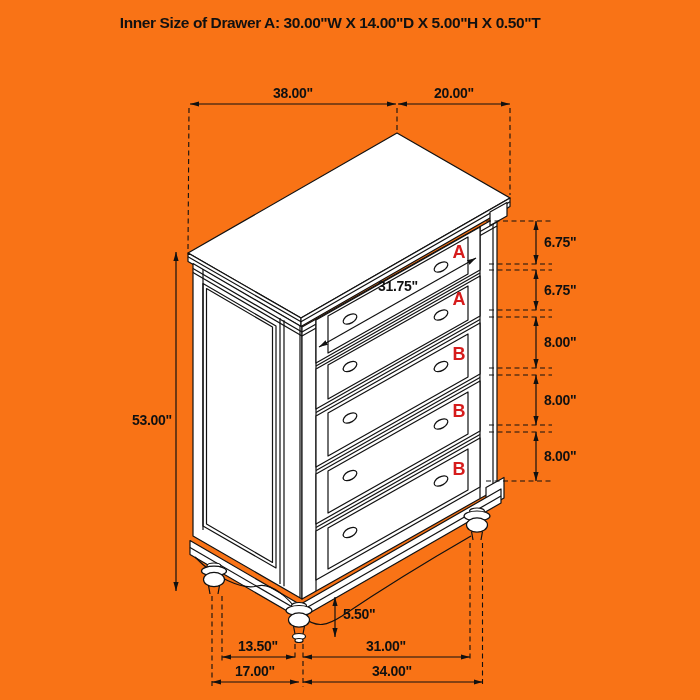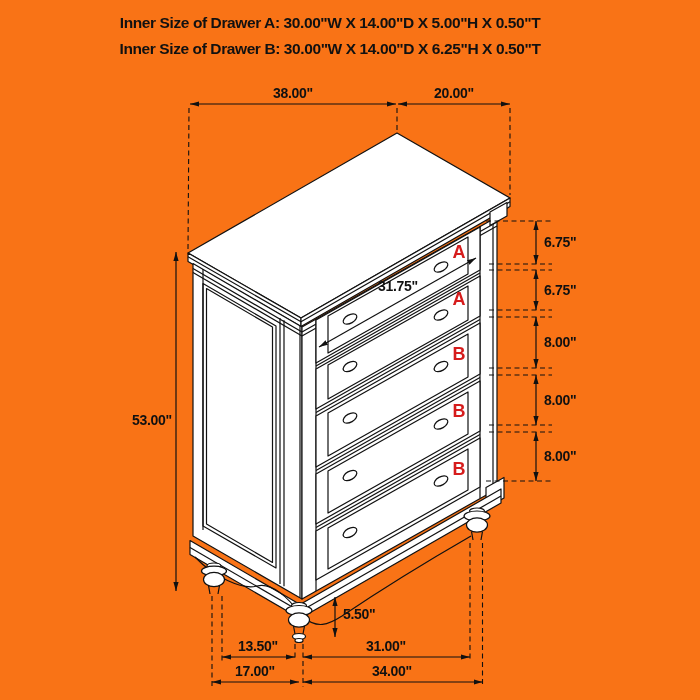--- a/index.html
+++ b/index.html
@@ -15,21 +15,20 @@
   text.t{font-family:"Liberation Sans",sans-serif;font-weight:bold;font-size:14px;fill:#111;letter-spacing:-0.3px;}
   text.red{font-family:"Liberation Sans",sans-serif;font-weight:bold;font-size:18px;fill:#d61c1c;}
 </style>
 </head>
 <body>
 
 <div class="stage">
 
   <div class="hdr">
     <div>Inner Size of Drawer A: 30.00"W X 14.00"D X 5.00"H X 0.50"T</div>
-    <div>Inner Size of Drawer B: 30.00"W X 14.00"D X 6.25"H X 0.50"T</div>
   </div>
 
   <svg width="700" height="700" viewBox="0 0 700 700">
     <defs>
       <marker id="ah" markerUnits="userSpaceOnUse" markerWidth="10" markerHeight="7" refX="9" refY="3" orient="auto-start-reverse">
         <path d="M9,3 L0,0.4 L0,5.6 Z" fill="#111"></path>
       </marker>
     </defs>
 
     <g>

